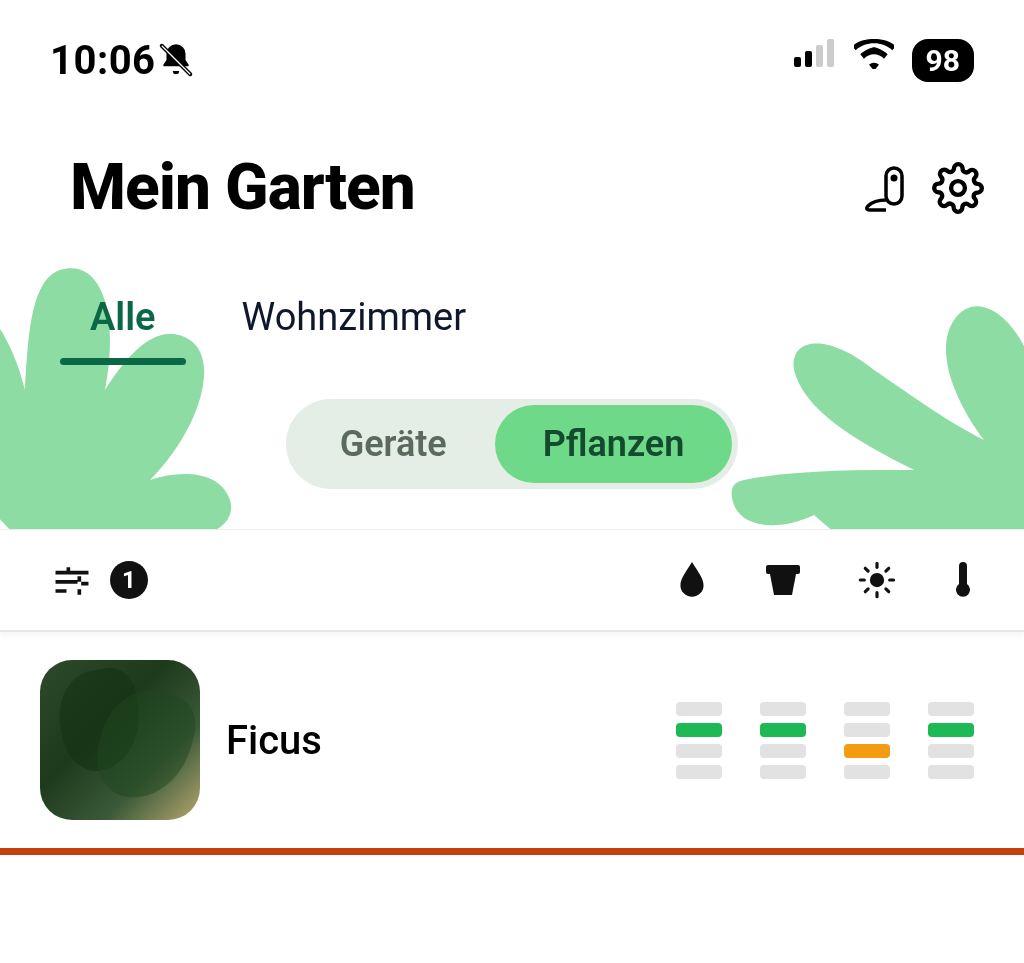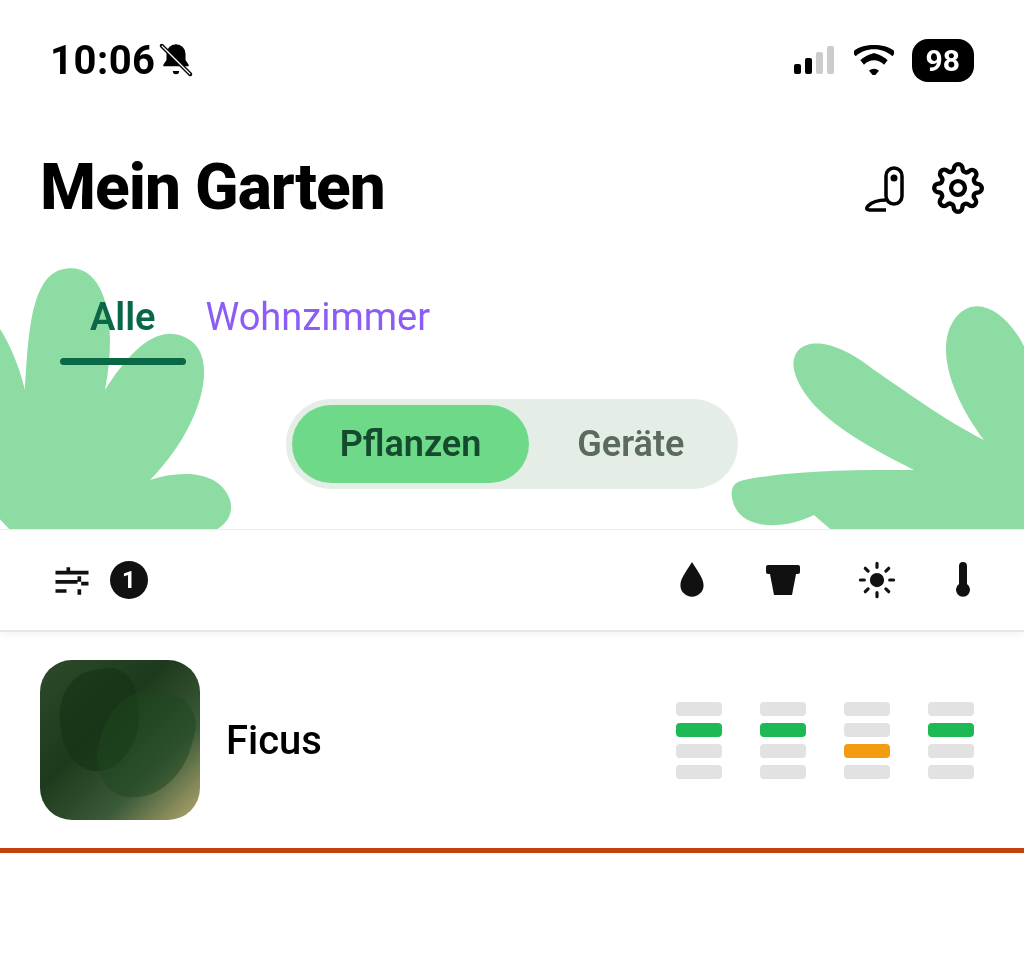--- a/index.html
+++ b/index.html
@@ -26,51 +26,51 @@
     position: relative;
     z-index: 2;
     display: flex;
     justify-content: space-between;
     align-items: center;
     padding: 30px 50px 10px 50px;
     height: 100px;
   }
   .status-left { display: flex; align-items: center; gap: 1px; }
   .status-time { font-size: 40px; font-weight: 700; letter-spacing: 0.5px; }
-  .status-right { display: flex; align-items: center; gap: 18px; }
+  .status-right { display: flex; gap: 18px; }
   .battery-pill {
     background: #000; color: #fff;
     border-radius: 16px;
     padding: 4px 14px;
     font-size: 30px; font-weight: 700;
   }
 
   
   .header {
     position: relative;
     z-index: 2;
     display: flex;
     justify-content: space-between;
     align-items: center;
     padding: 50px 40px 10px 40px;
   }
-  .page-title { font-size: 64px; font-weight: 800; letter-spacing: -1px; }
+  .page-title { font-size: 64px; font-weight: 800; letter-spacing: -1px; margin-left: 30px; }
   .header-actions { display: flex; align-items: center; gap: 22px; }
 
   
   .tabs {
     position: relative;
     z-index: 2;
     display: flex;
     align-items: center;
-    gap: 50px;
+    gap: 86px;
     padding: 60px 60px 10px 90px;
     font-size: 38px;
   }
-  .tab { color: #8b5cf6; cursor: pointer; position: relative; padding-bottom: 20px; }
+  .tab { color: #0f172a; cursor: pointer; position: relative; padding-bottom: 20px; }
   .tab.active { color: #0a6847; font-weight: 600; }
   .tab.active::after {
     content: "";
     position: absolute;
     left: -30px; right: -30px; bottom: -6px;
     height: 7px;
     background: #0a6847;
     border-radius: 4px;
   }
 
@@ -125,21 +125,21 @@
   .filter-icons { display: flex; align-items: center; gap: 56px; }
 
   
   .plant-row {
     position: relative;
     z-index: 2;
     display: flex;
     align-items: center;
     padding: 28px 50px 28px 40px;
     gap: 26px;
-    border-bottom: 5px solid #c2410c;
+    border-bottom: 7px solid #c2410c;
     cursor: pointer;
   }
   .plant-img {
     width: 160px; height: 160px;
     border-radius: 32px;
     background: linear-gradient(135deg, #2d4a2b 0%, #1e3a1c 40%, #3a5a38 70%, #b8a870 100%);
     position: relative;
     overflow: hidden;
     flex-shrink: 0;
   }
@@ -219,22 +219,22 @@
   </div>
 </div>
 
 <div class="tabs">
   <div class="tab active">Alle</div>
   <div class="tab">Wohnzimmer</div>
 </div>
 
 <div class="segmented-wrap">
   <div class="segmented">
+    <div class="segment">Geräte</div>
     <div class="segment active">Pflanzen</div>
-    <div class="segment">Geräte</div>
   </div>
 </div>
 
 <div class="filter-bar">
   <div class="filter-left">
     <span>
       <svg width="44" height="44" viewBox="0 0 24 24" fill="#111">
           <path d="M3 17h6v2H3v-2zm0-5h12v2H3v-2zm0-5h18v2H3V7zm14 8v-2h4v2h-4zm-2 2h2v3h-2v-3zm0-7h2v3h-2v-3zM9 5h2v3H9V5z"></path>
         </svg>
     </span>

